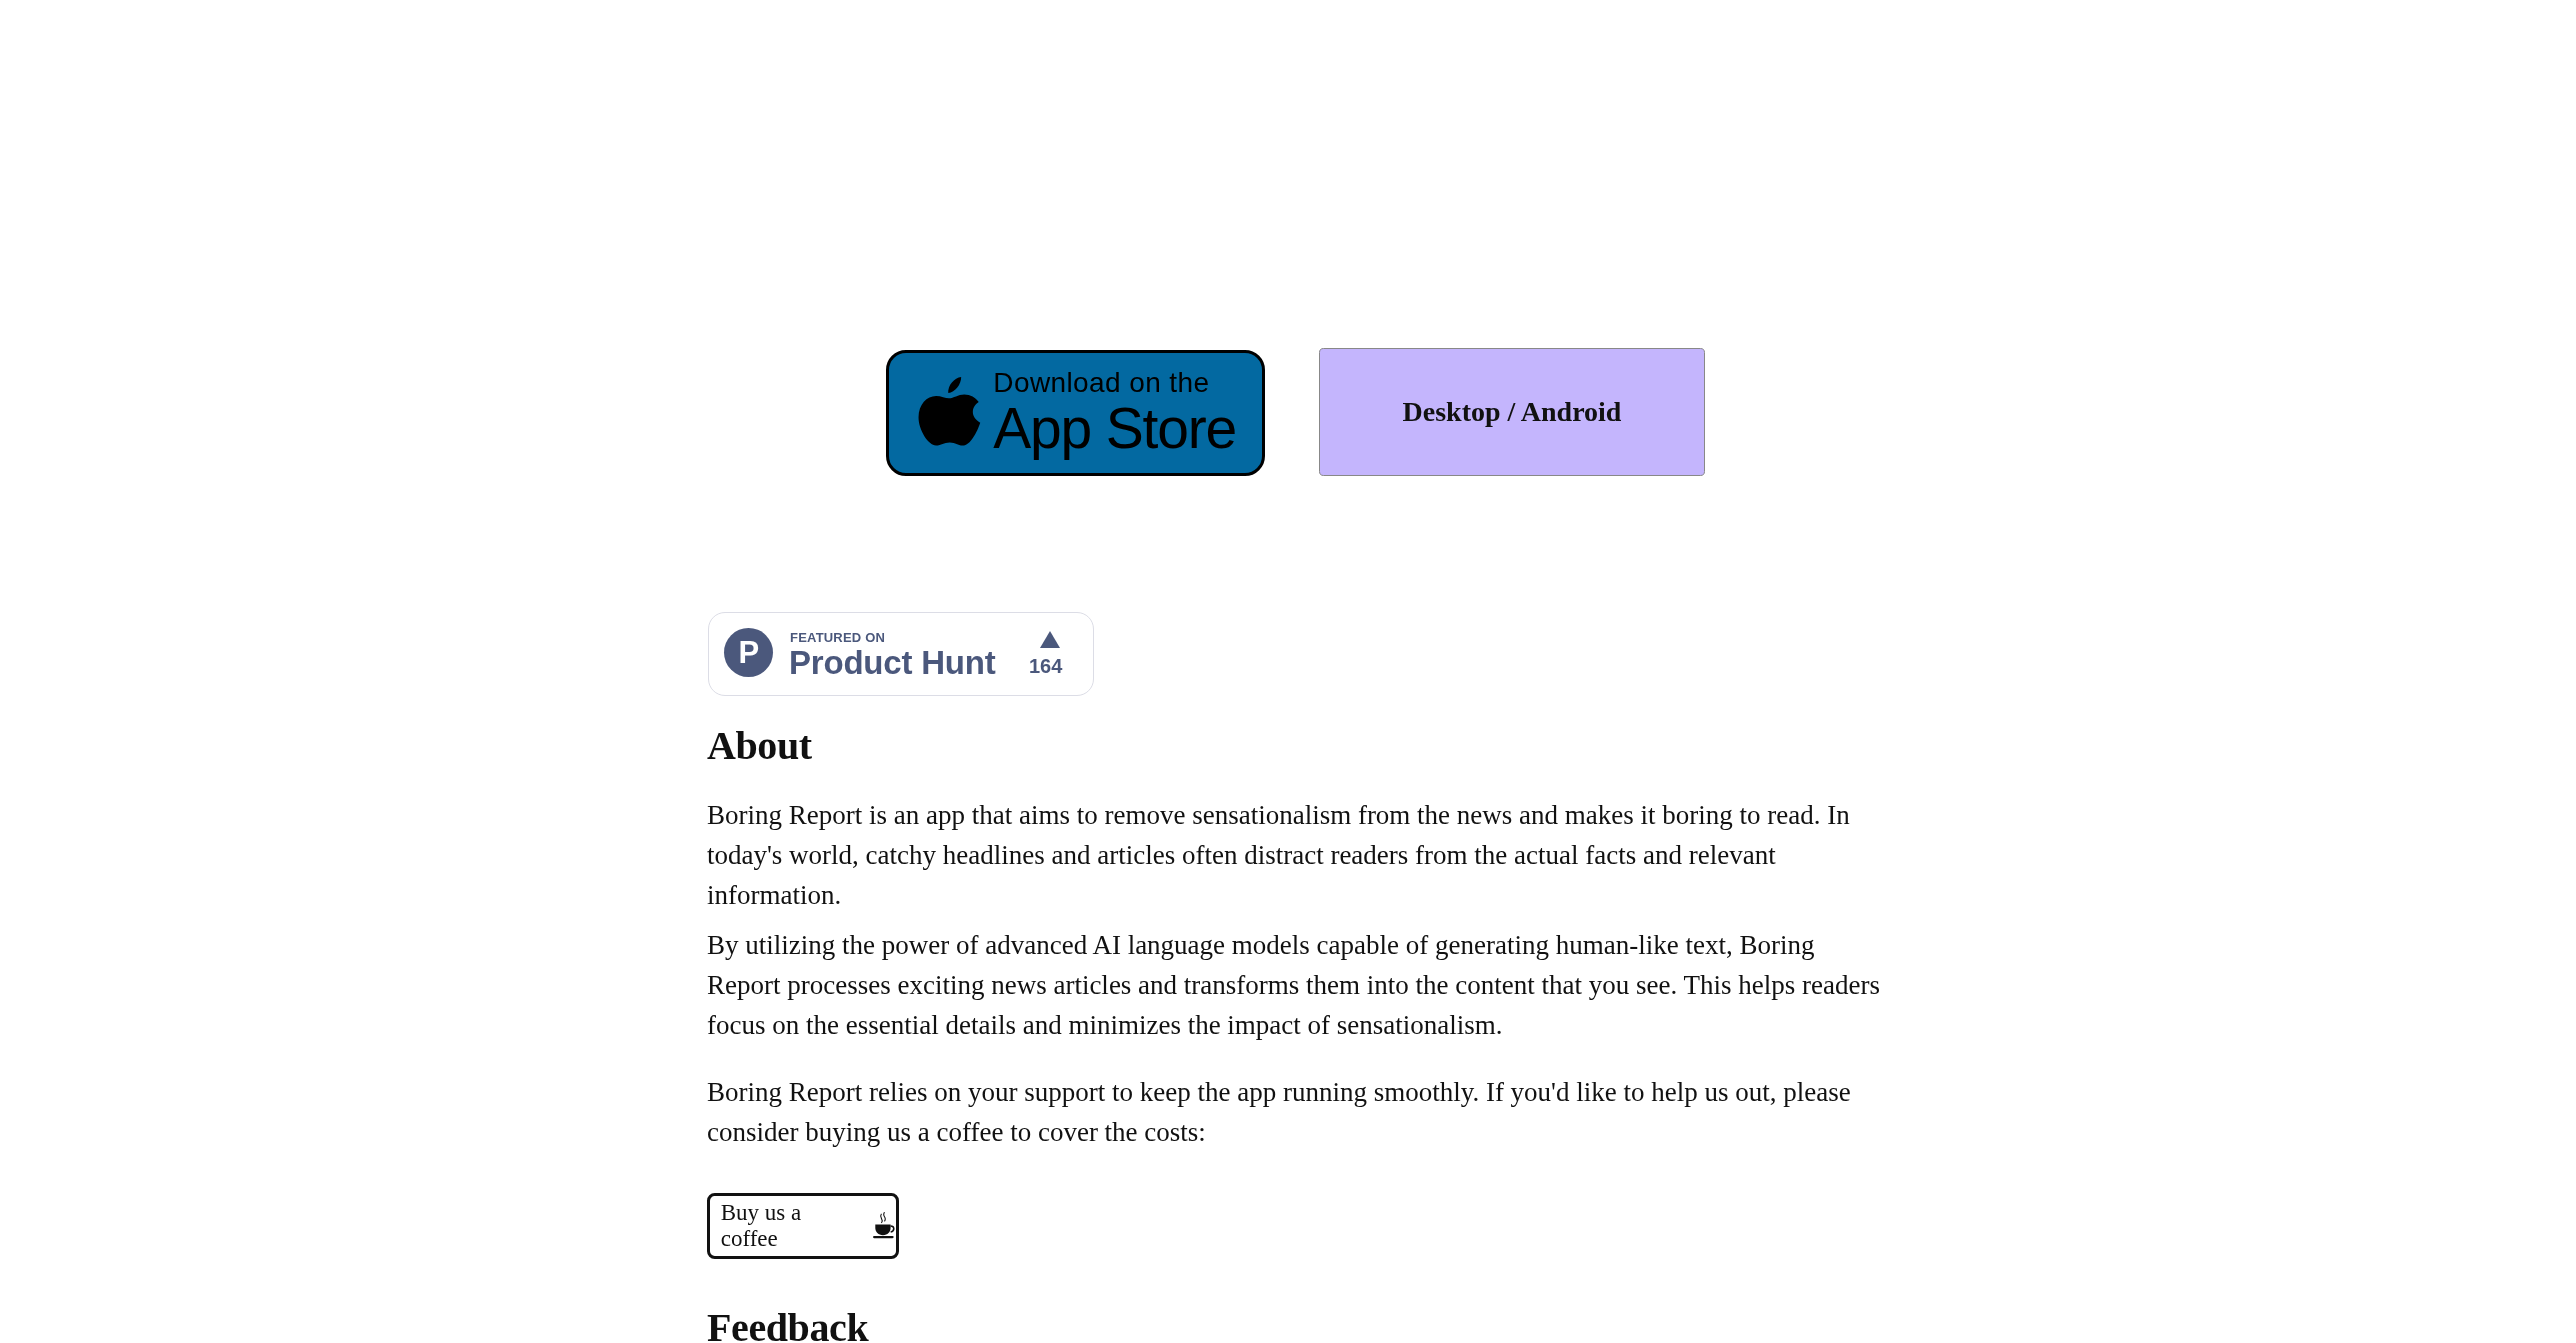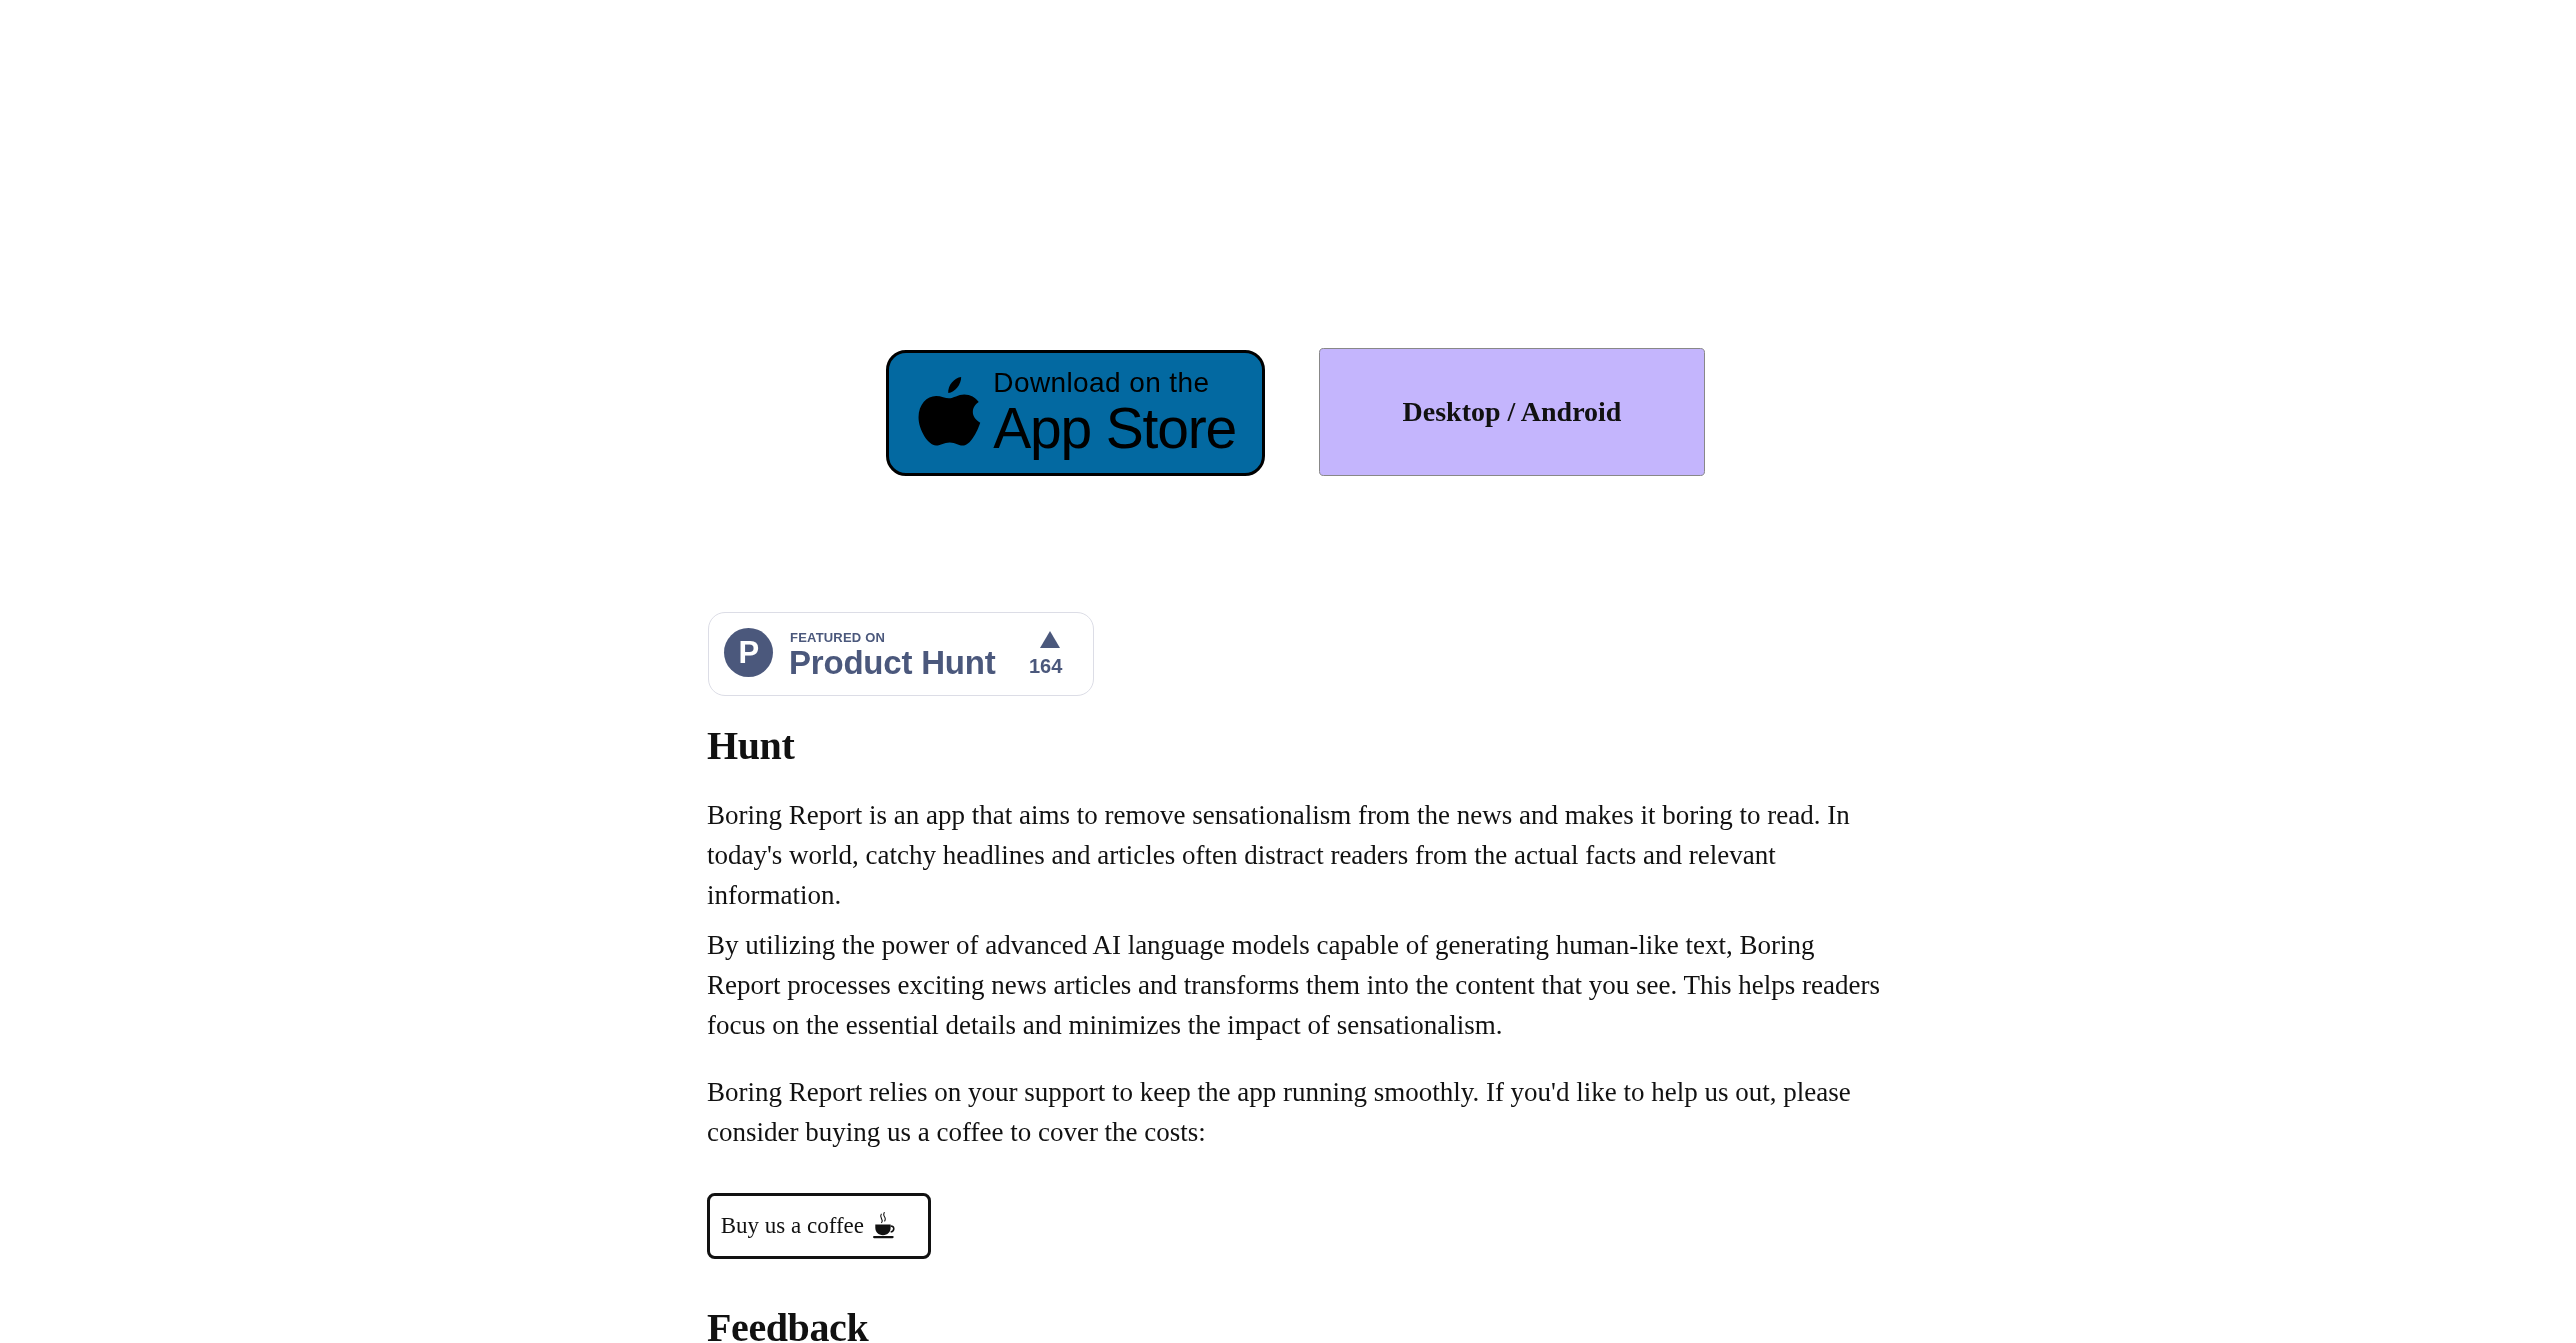--- a/index.html
+++ b/index.html
@@ -16,21 +16,21 @@
   .ph .feat { position:absolute; left:81px; top:17px; font-size:13px; font-weight:bold; letter-spacing:0.2px;text-align:center; }
   .ph .name { position:absolute; left:80px; top:31px; font-size:33px; font-weight:bold; letter-spacing:-0.2px;text-align:center; }
   .ph .tri { position:absolute; left:331px; top:18.4px; width:0; height:0; border-left:10px solid transparent; border-right:10px solid transparent; border-bottom:17px solid #4b587c; }
   .ph .count { position:absolute; left:320px; top:42px; font-size:20px; font-weight:bold; }
   .content { left:707px; top:721px; width:1173px; }
   h2 { margin:0; font-size:40px; font-weight:bold; line-height:49px; color:#111; letter-spacing:-0.4px; }
   p { margin:0; font-size:27px; line-height:40px; color:#111; }
   .p1 { margin-top:24.5px; }
   .p2 { margin-top:10px; }
   .p3 { margin-top:27px; }
-  .coffee { display:inline-flex; align-items:center; margin-top:41px; height:66px; width:224px; box-sizing:border-box; border:3.1px solid #111; border-radius:7.7px; padding-left:10.7px; font-size:23px; background:#fff; cursor:pointer; color:#111; }
+  .coffee { display:inline-flex; align-items:center; margin-top:41px; height:66px; width:192px; box-sizing:border-box; border:3.1px solid #111; border-radius:7.7px; padding-left:10.7px; font-size:23px; background:#fff; cursor:pointer; color:#111; }
   .coffee .cup { margin-left:9.2px; width:23px; height:28px; }
   .feedback { margin-top:44px; font-size:40px; font-weight:bold; line-height:49px; }
 </style>
 </head>
 <body>
 
 <a class="abs appstore">
   <svg class="apple" viewBox="0 0 84 100">
     <path d="M58 2 C58 12 50 22 41 23 C40 13 49 3 58 2 Z" fill="#000"></path>
     <path d="M42 30 C48 30 54 25 62 25 C70 25 77 29 81 35 C71 41 70 55 83 62 C79 74 70 92 60 92 C53 92 51 88 43 88 C35 88 32 92 25 92 C15 92 2 72 2 55 C2 38 13 27 25 27 C32 27 37 30 42 30 Z" fill="#000"></path>
@@ -45,21 +45,21 @@
 
 <a class="abs ph">
   <span class="logo">P</span>
   <span class="feat">FEATURED ON</span>
   <span class="name">Product Hunt</span>
   <span class="tri"></span>
   <span class="count">164</span>
 </a>
 
 <div class="abs content">
-  <h2>Hunt</h2>
+  <h2>About</h2>
   <p class="p1">Boring Report is an app that aims to remove sensationalism from the news and makes it boring to read. In today's world, catchy headlines and articles often distract readers from the actual facts and relevant information.</p>
   <p class="p2">By utilizing the power of advanced AI language models capable of generating human-like text, Boring Report processes exciting news articles and transforms them into the content that you see. This helps readers focus on the essential details and minimizes the impact of sensationalism.</p>
   <p class="p3">Boring Report relies on your support to keep the app running smoothly. If you'd like to help us out, please consider buying us a coffee to cover the costs:</p>
   <a class="coffee">
     <span>Buy us a coffee</span>
     <svg class="cup" viewBox="0 0 30 36">
       <path d="M11 2 q-2 3 0 6 q2 3 0 6" stroke="#111" stroke-width="1.4" fill="none"></path>
       <path d="M15 0 q-2 3 0 6 q2 3 0 6" stroke="#111" stroke-width="1.4" fill="none"></path>
       <path d="M3 16 h20 v4 c0 6 -4 10 -10 10 c-6 0 -10 -4 -10 -10 z" fill="#111"></path>
       <path d="M23 18 c5 0 6 6 0 8" stroke="#111" stroke-width="2" fill="none"></path>

